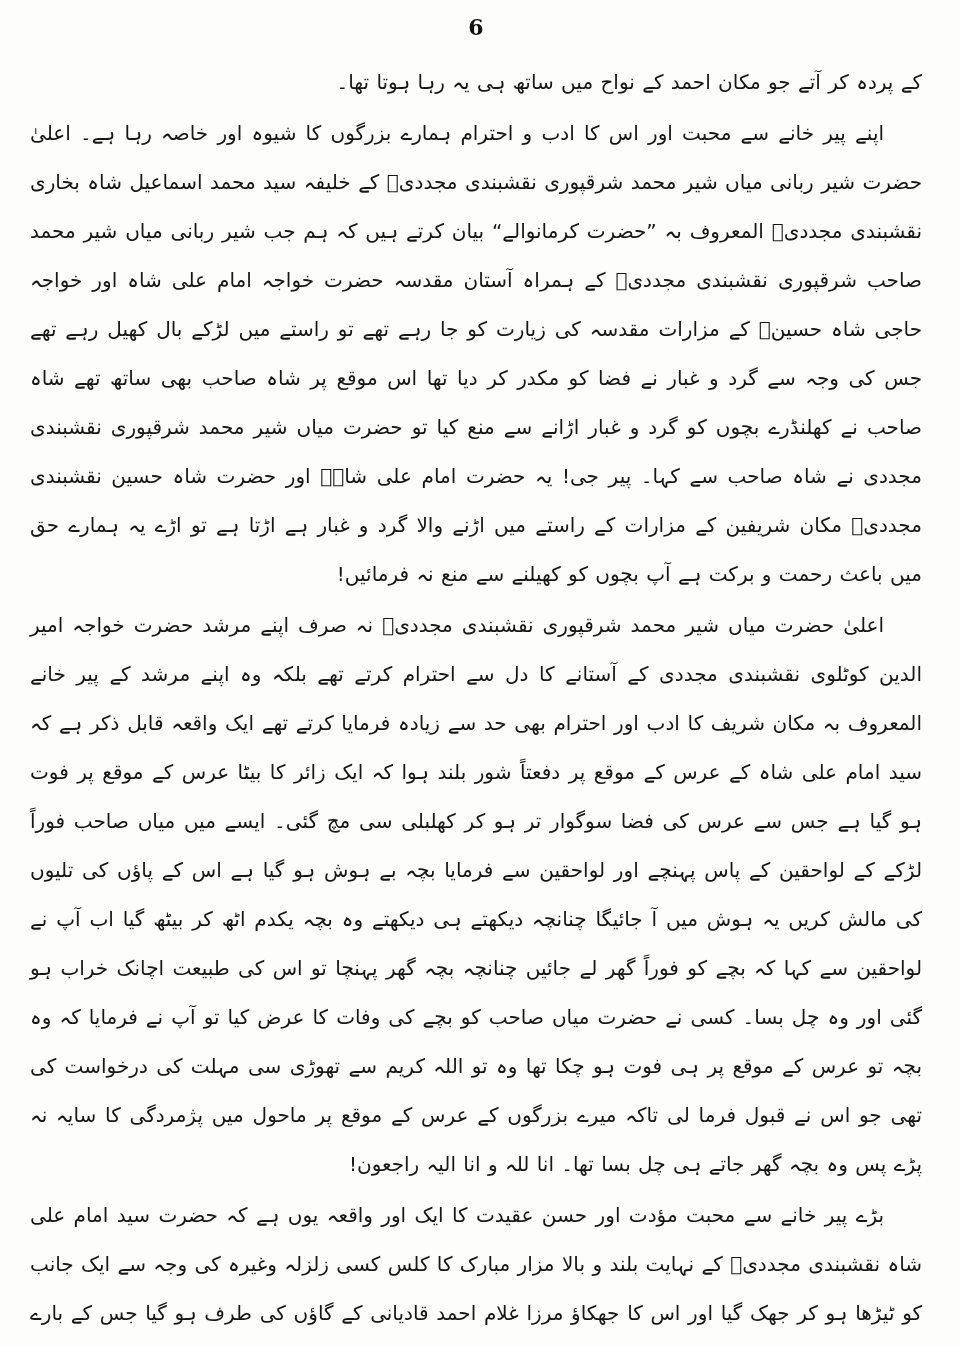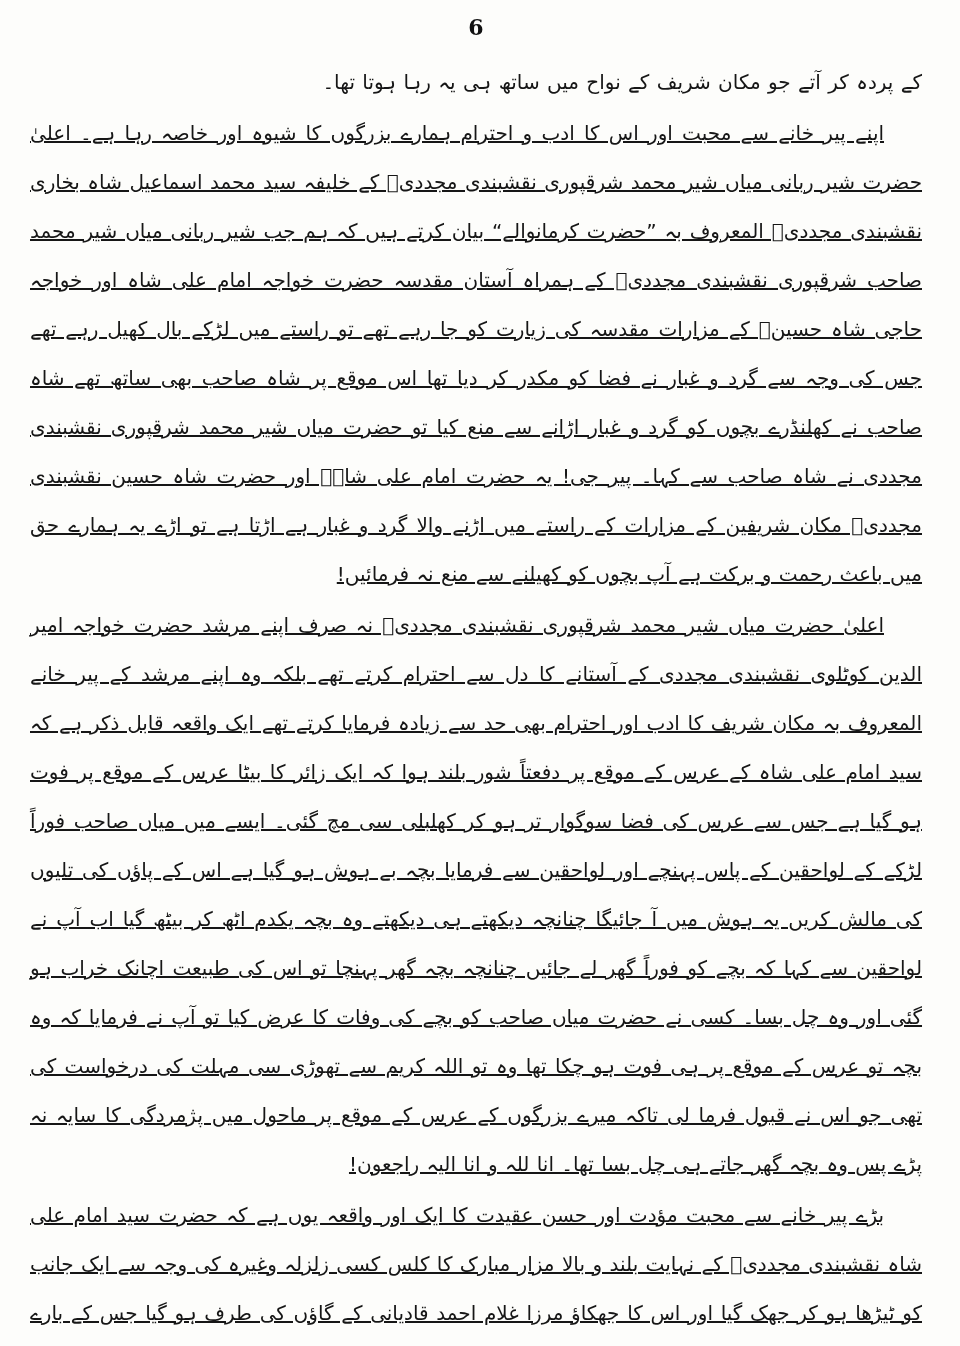--- a/index.html
+++ b/index.html
@@ -44,37 +44,36 @@
       margin: 0;
     }
 
     .text-block p.continuation {
       text-indent: 0;
       text-align-last: right;
     }
 
     .text-block p.indented {
       text-indent: 38px;
-      text-decoration: underline;
     }
 
     .text-block p + p {
       margin-top: 2px;
     }
   </style>
 </head>
 <body>
 
 <div class="page">
 
   <div class="page-number">6</div>
 
   <div class="text-block">
 
-    <p class="continuation">کے پردہ کر آتے جو مکان شریف کے نواح میں ساتھ ہی یہ رہا ہوتا تھا۔</p>
+    <p class="continuation">کے پردہ کر آتے جو مکان احمد کے نواح میں ساتھ ہی یہ رہا ہوتا تھا۔</p>
 
     <p class="indented">اپنے پیر خانے سے محبت اور اس کا ادب و احترام ہمارے بزرگوں کا شیوہ اور خاصہ رہا ہے۔ اعلیٰ حضرت شیر ربانی میاں شیر محمد شرقپوری نقشبندی مجددیؒ کے خلیفہ سید محمد اسماعیل شاہ بخاری نقشبندی مجددیؒ المعروف بہ ”حضرت کرمانوالے“ بیان کرتے ہیں کہ ہم جب شیر ربانی میاں شیر محمد صاحب شرقپوری نقشبندی مجددیؒ کے ہمراہ آستان مقدسہ حضرت خواجہ امام علی شاہ اور خواجہ حاجی شاہ حسینؒ کے مزارات مقدسہ کی زیارت کو جا رہے تھے تو راستے میں لڑکے بال کھیل رہے تھے جس کی وجہ سے گرد و غبار نے فضا کو مکدر کر دیا تھا اس موقع پر شاہ صاحب بھی ساتھ تھے شاہ صاحب نے کھلنڈرے بچوں کو گرد و غبار اڑانے سے منع کیا تو حضرت میاں شیر محمد شرقپوری نقشبندی مجددی نے شاہ صاحب سے کہا۔ پیر جی! یہ حضرت امام علی شاہؒ اور حضرت شاہ حسین نقشبندی مجددیؒ مکان شریفین کے مزارات کے راستے میں اڑنے والا گرد و غبار ہے اڑتا ہے تو اڑے یہ ہمارے حق میں باعث رحمت و برکت ہے آپ بچوں کو کھیلنے سے منع نہ فرمائیں!</p>
 
     <p class="indented">اعلیٰ حضرت میاں شیر محمد شرقپوری نقشبندی مجددیؒ نہ صرف اپنے مرشد حضرت خواجہ امیر الدین کوٹلوی نقشبندی مجددی کے آستانے کا دل سے احترام کرتے تھے بلکہ وہ اپنے مرشد کے پیر خانے المعروف بہ مکان شریف کا ادب اور احترام بھی حد سے زیادہ فرمایا کرتے تھے ایک واقعہ قابل ذکر ہے کہ سید امام علی شاہ کے عرس کے موقع پر دفعتاً شور بلند ہوا کہ ایک زائر کا بیٹا عرس کے موقع پر فوت ہو گیا ہے جس سے عرس کی فضا سوگوار تر ہو کر کھلبلی سی مچ گئی۔ ایسے میں میاں صاحب فوراً لڑکے کے لواحقین کے پاس پہنچے اور لواحقین سے فرمایا بچہ بے ہوش ہو گیا ہے اس کے پاؤں کی تلیوں کی مالش کریں یہ ہوش میں آ جائیگا چنانچہ دیکھتے ہی دیکھتے وہ بچہ یکدم اٹھ کر بیٹھ گیا اب آپ نے لواحقین سے کہا کہ بچے کو فوراً گھر لے جائیں چنانچہ بچہ گھر پہنچا تو اس کی طبیعت اچانک خراب ہو گئی اور وہ چل بسا۔ کسی نے حضرت میاں صاحب کو بچے کی وفات کا عرض کیا تو آپ نے فرمایا کہ وہ بچہ تو عرس کے موقع پر ہی فوت ہو چکا تھا وہ تو اللہ کریم سے تھوڑی سی مہلت کی درخواست کی تھی جو اس نے قبول فرما لی تاکہ میرے بزرگوں کے عرس کے موقع پر ماحول میں پژمردگی کا سایہ نہ پڑے پس وہ بچہ گھر جاتے ہی چل بسا تھا۔   انا للہ و انا الیہ راجعون!</p>
 
     <p class="indented">بڑے پیر خانے سے محبت مؤدت اور حسن عقیدت کا ایک اور واقعہ یوں ہے کہ حضرت سید امام علی شاہ نقشبندی مجددیؒ کے نہایت بلند و بالا مزار مبارک کا کلس کسی زلزلہ وغیرہ کی وجہ سے ایک جانب کو ٹیڑھا ہو کر جھک گیا اور اس کا جھکاؤ مرزا غلام احمد قادیانی کے گاؤں کی طرف ہو گیا جس کے بارے میں مرزا غلام احمد قادیانی نے دعویٰ کر دیا کہ سید امام علی شاہؒ کے مزار کا کلس بھی جھک کر مجھے سلام کرتا ہے قبلہ شیر ربانی میاں شیر محمد صاحب شرقپوری نقشبندی مجددیؒ سے بھی کسی نے یہ بات کہہ دی۔ آپ کی غیرت نے گوارا نہ کیا کہ ایک کذاب کو طعنہ دینے کا موقع ملے۔ تو آپ کلس کی اصلاح کے لیے عام سے ایک دو مستریوں کو</p>
 
   </div>
 
 </div>

